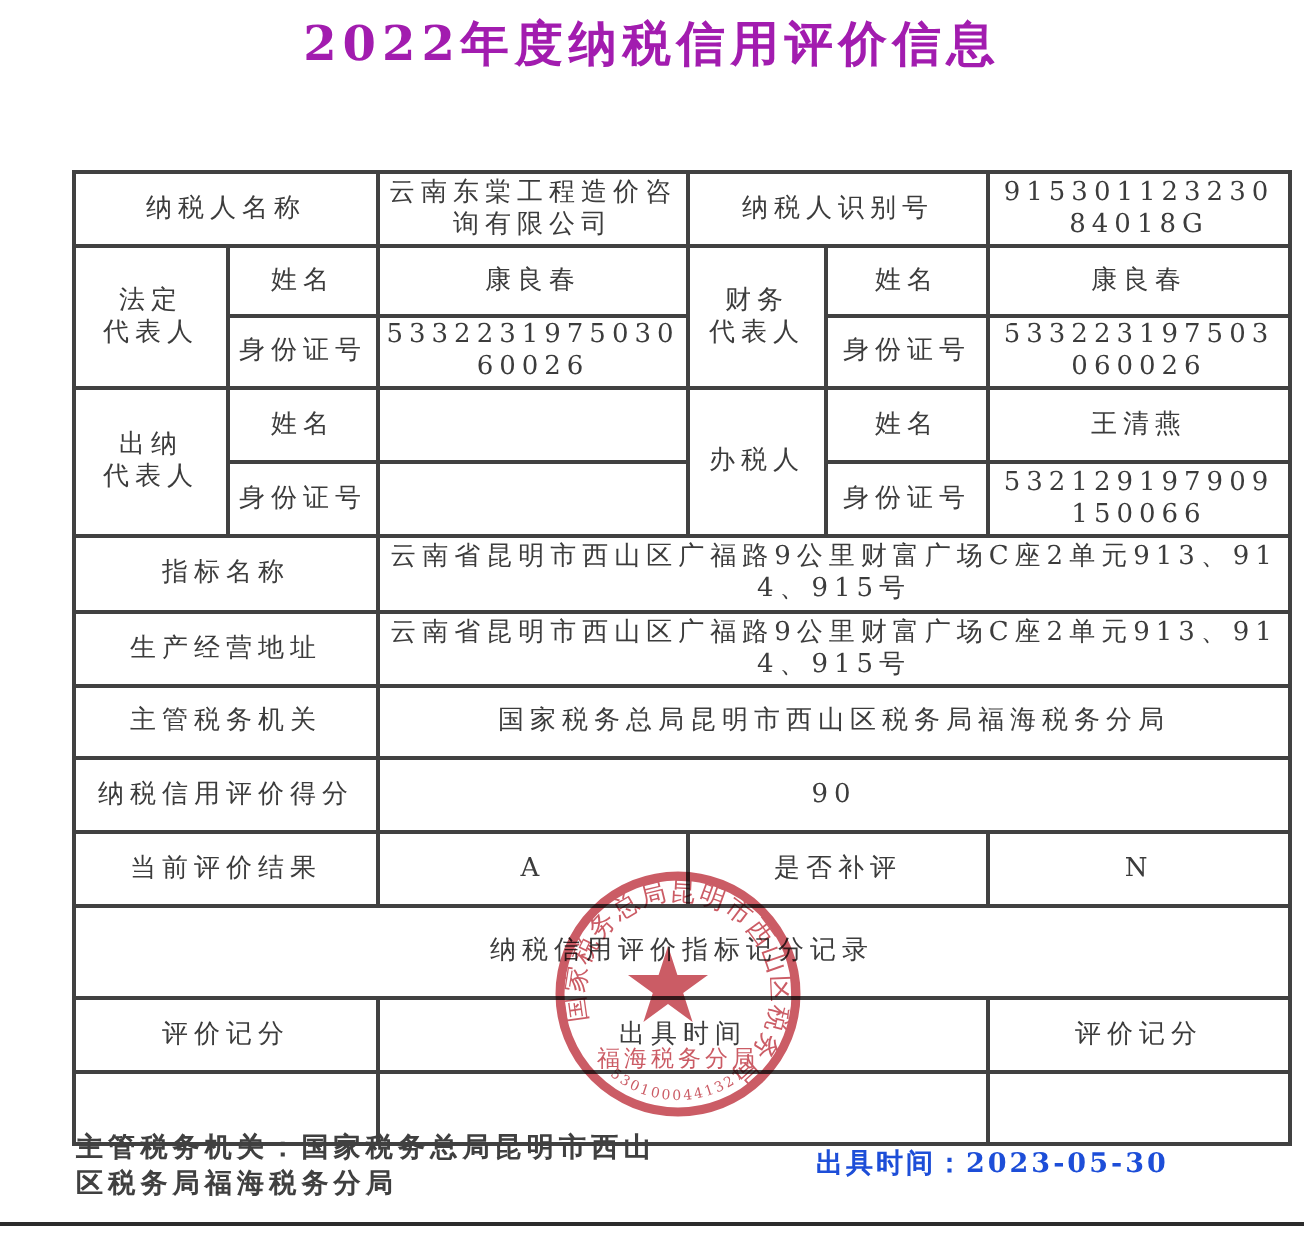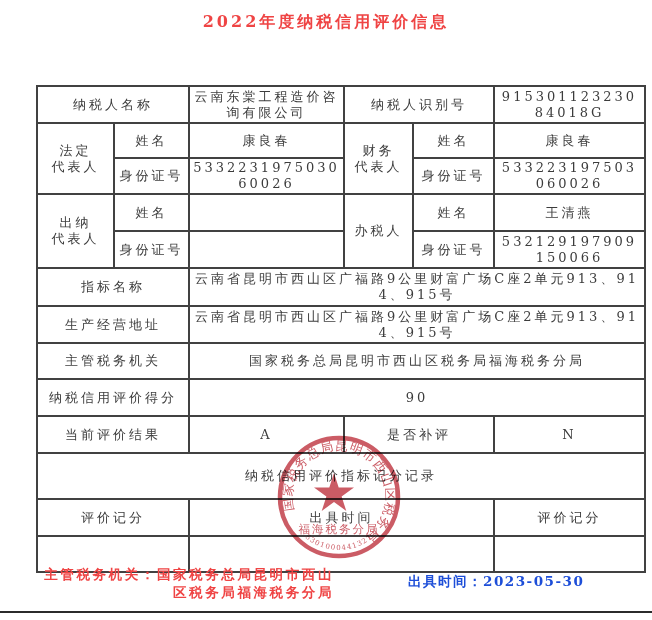--- a/index.html
+++ b/index.html
@@ -4,42 +4,42 @@
 <style>
   html,body{margin:0;padding:0;}
   body{
     width:652px;height:620px;position:relative;overflow:hidden;
     background:#ffffff;
     font-family:"DejaVu Serif","Liberation Serif",serif;
     color:#3c3c3c;
   }
   .page-title{
     position:absolute;top:8px;left:0;width:652px;
-    text-align:center;font-size:16px;font-weight:bold;
-    letter-spacing:3px;color:#ef4444;margin:0;line-height:28px;
+    text-align:center;font-size:24px;font-weight:bold;
+    letter-spacing:3px;color:#a21caf;margin:0;line-height:28px;
   }
   table.doc{
     position:absolute;left:36px;top:85px;width:608px;
     border-collapse:collapse;table-layout:fixed;
   }
   table.doc td{
     border:2px solid #414141;
     text-align:center;vertical-align:middle;
     font-size:13px;letter-spacing:3px;
     line-height:1.22;padding:1px 2px;
     color:#3c3c3c;overflow:hidden;
   }
   td.role{white-space:pre-line;}
   td.id-left{font-size:12.5px;letter-spacing:0;word-break:break-all;}
   td.id-right{font-size:12.5px;letter-spacing:2px;word-break:break-all;border-radius:18px;}
   td.addr{letter-spacing:3.9px;word-break:break-all;}
   .footer-authority{
     position:absolute;left:38px;top:565px;width:296px;
-    text-align:right;font-size:13.5px;font-weight:bold;
-    letter-spacing:2.6px;color:#ef4444;line-height:18px;
+    text-align:left;font-size:13.5px;font-weight:bold;
+    letter-spacing:2.6px;color:#404040;line-height:18px;
   }
   .footer-issue{
     position:absolute;left:408px;top:573px;
     font-size:13.5px;font-weight:bold;letter-spacing:1.5px;color:#1d4ed8;
   }
   .bottom-rule{
     position:absolute;left:0;top:611px;width:652px;height:2px;
     background:#2b2b2b;
   }
   .seal{

